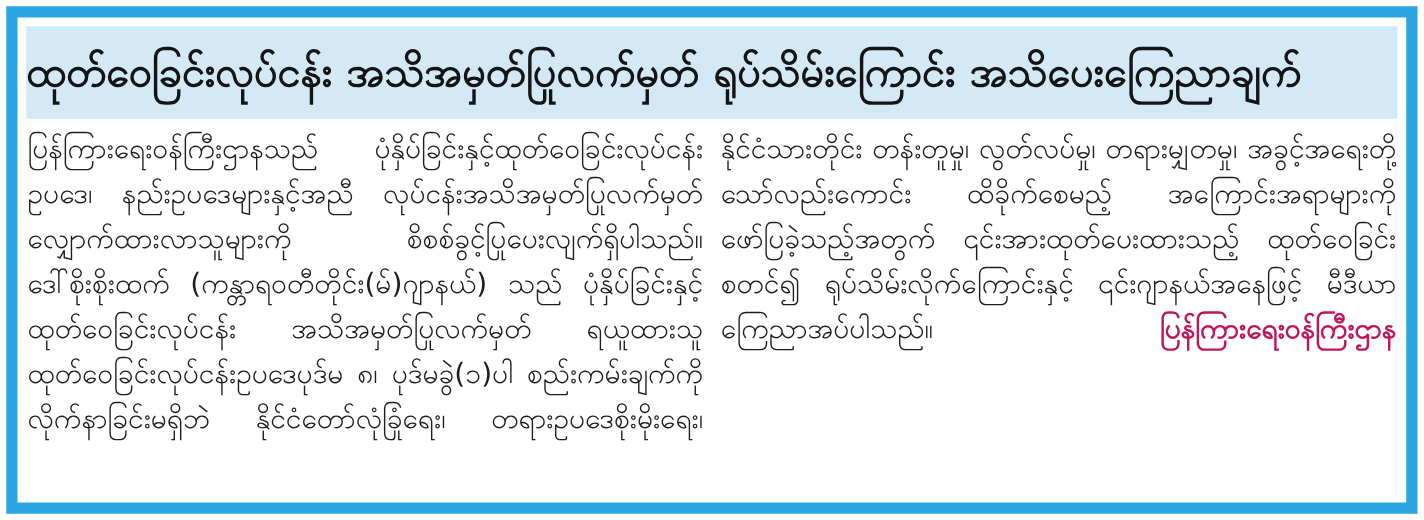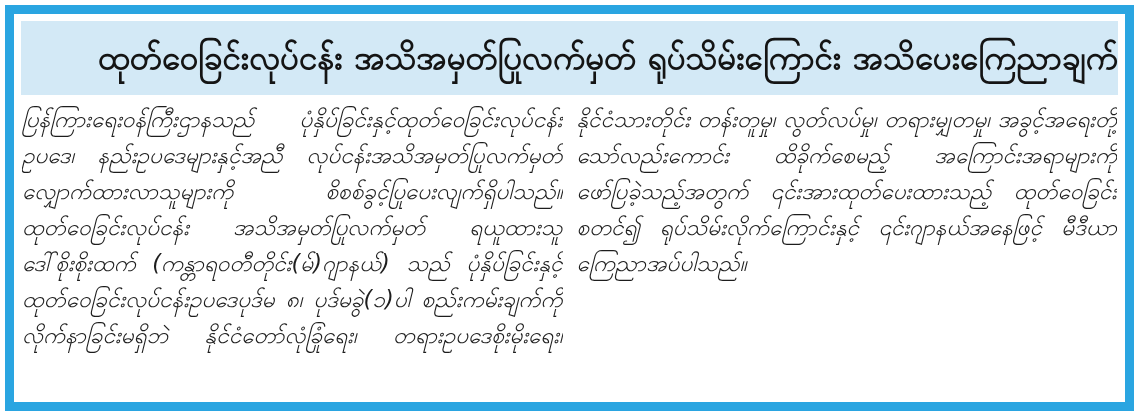--- a/index.html
+++ b/index.html
@@ -31,37 +31,36 @@
     height: 406px;
     border: 9px solid var(--border-blue);
     background: #ffffff;
   }
   .title-box {
     margin: 7px 7px 0 7px;
     height: 74px;
     background: var(--title-bg);
     display: flex;
     align-items: center;
-    justify-content: flex-end;
+    justify-content: flex-start;
     overflow: hidden;
   }
   .title-text {
     margin: 0;
     font-size: 33px;
     line-height: 1.1;
     font-weight: bold;
     color: #141414;
     white-space: nowrap;
     letter-spacing: 0px;
   }
   .columns {
     display: flex;
     gap: 14px;
     padding: 6px 8px 0 8px;
-    font-style: italic;
   }
   .col {
     flex: 1 1 0;
     min-width: 0;
     overflow: hidden;
   }
   .line {
     height: 36px;
     line-height: 36px;
     font-size: 22.5px;
@@ -69,21 +68,20 @@
     text-align: justify;
     text-align-last: justify;
     overflow: hidden;
   }
   .line.flex-line {
     display: flex;
     justify-content: space-between;
     align-items: baseline;
     text-align: center;
     text-align-last: left;
-    flex-direction: column;
   }
   .signature {
     font-weight: bold;
     color: #be185d;
   }
 </style>
 </head>
 <body>
 
 <div class="page">
@@ -92,22 +90,22 @@
     <div class="title-box">
       <h1 class="title-text">ထုတ်ဝေခြင်းလုပ်ငန်း အသိအမှတ်ပြုလက်မှတ် ရုပ်သိမ်းကြောင်း အသိပေးကြေညာချက်</h1>
     </div>
 
     <div class="columns">
 
       <div class="col">
         <div class="line">ပြန်ကြားရေးဝန်ကြီးဌာနသည် ပုံနှိပ်ခြင်းနှင့်ထုတ်ဝေခြင်းလုပ်ငန်း</div>
         <div class="line">ဥပဒေ၊ နည်းဥပဒေများနှင့်အညီ လုပ်ငန်းအသိအမှတ်ပြုလက်မှတ်</div>
         <div class="line">လျှောက်ထားလာသူများကို စိစစ်ခွင့်ပြုပေးလျက်ရှိပါသည်။</div>
+        <div class="line">ဒေါ်စိုးစိုးထက် (ကန္တာရဝတီတိုင်း(မ်)ဂျာနယ်) သည် ပုံနှိပ်ခြင်းနှင့်</div>
         <div class="line">ထုတ်ဝေခြင်းလုပ်ငန်း အသိအမှတ်ပြုလက်မှတ် ရယူထားသူ</div>
-        <div class="line">ဒေါ်စိုးစိုးထက် (ကန္တာရဝတီတိုင်း(မ်)ဂျာနယ်) သည် ပုံနှိပ်ခြင်းနှင့်</div>
         <div class="line">ထုတ်ဝေခြင်းလုပ်ငန်းဥပဒေပုဒ်မ ၈၊ ပုဒ်မခွဲ(၁)ပါ စည်းကမ်းချက်ကို</div>
         <div class="line">လိုက်နာခြင်းမရှိဘဲ နိုင်ငံတော်လုံခြုံရေး၊ တရားဥပဒေစိုးမိုးရေး၊</div>
       </div>
 
       <div class="col">
         <div class="line">နိုင်ငံသားတိုင်း တန်းတူမှု၊ လွတ်လပ်မှု၊ တရားမျှတမှု၊ အခွင့်အရေးတို့ကို</div>
         <div class="line">သော်လည်းကောင်း ထိခိုက်စေမည့် အကြောင်းအရာများကို လွှင့်တင်</div>
         <div class="line">ဖော်ပြခဲ့သည့်အတွက် ၎င်းအားထုတ်ပေးထားသည့် ထုတ်ဝေခြင်း</div>
         <div class="line">စတင်၍ ရုပ်သိမ်းလိုက်ကြောင်းနှင့် ၎င်းဂျာနယ်အနေဖြင့် မီဒီယာ</div>
         <div class="line flex-line">

